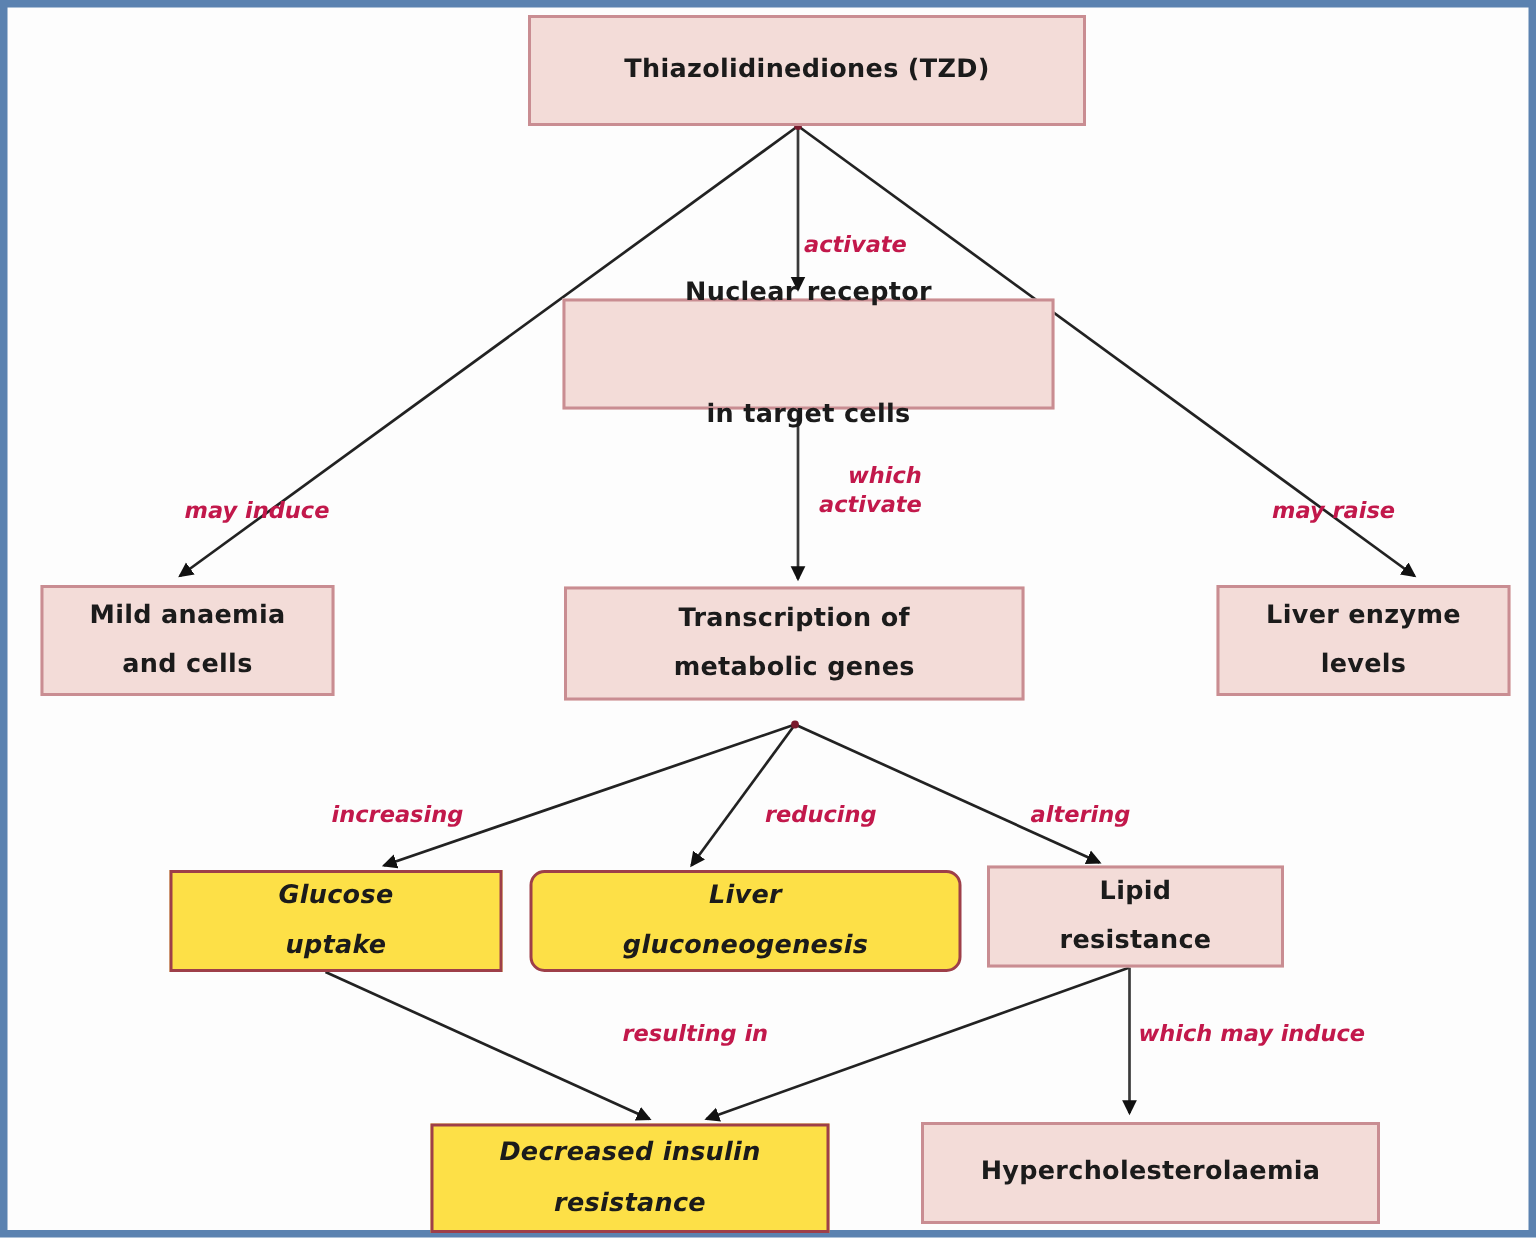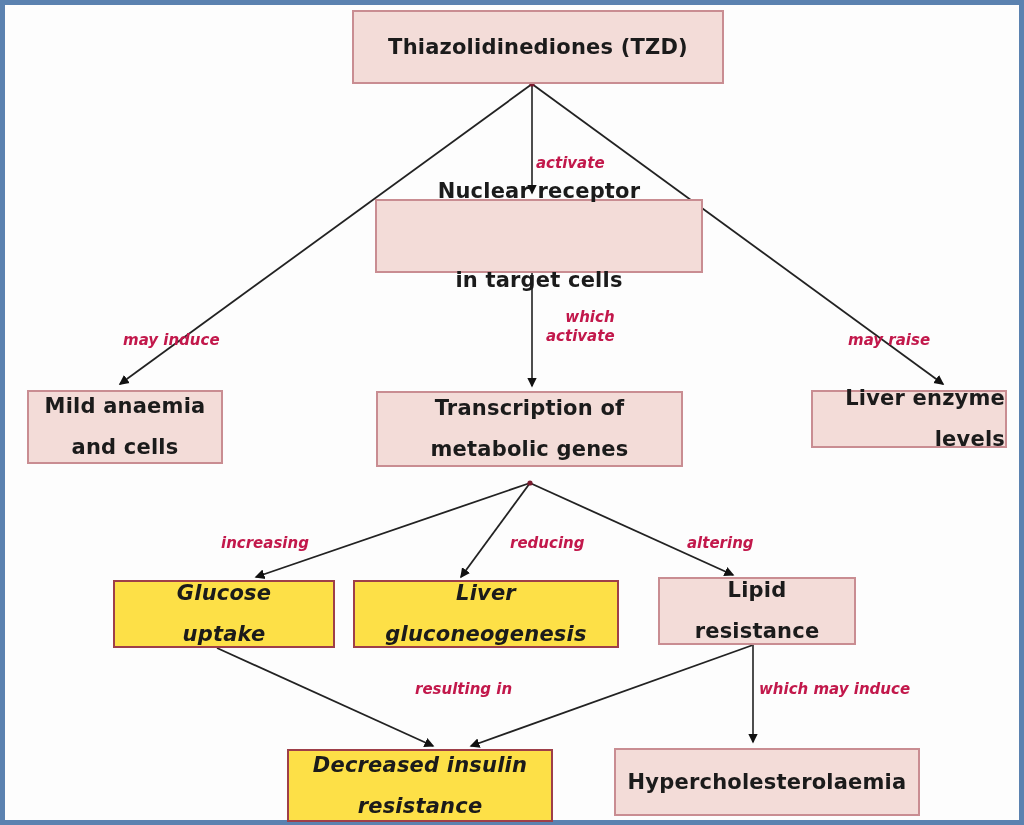--- a/index.html
+++ b/index.html
@@ -28,21 +28,21 @@
     position:absolute;
     box-sizing:border-box;
     display:flex;
     flex-direction:column;
     align-items:center;
     justify-content:center;
     text-align:center;
     border:2px solid #b5565f;
     color:#1b1b1b;
     font-weight:bold;
-    font-size:21px;
+    font-size:17px;
     line-height:1.95;
     letter-spacing:0.2px;
     z-index:3;
   }
   .node.light{background:#f3dcd8;border-color:#c98d92;}
   .node.dark{background:#fde047;border-color:#9e3f49;font-style:italic;}
   .node .ln{display:block;white-space:nowrap;}
   .edge-label{
     position:absolute;
     color:#c2184b;
@@ -95,31 +95,31 @@
     <div class="node light" style="left: 22px; top: 385px; width: 196px; height: 74px;">
       <span class="ln">Mild anaemia</span>
       <span class="ln">and cells</span>
     </div>
 
     <div class="node light" style="left: 371px; top: 386px; width: 307px; height: 76px;">
       <span class="ln">Transcription of</span>
       <span class="ln">metabolic genes</span>
     </div>
 
-    <div class="node light" style="left: 806px; top: 385px; width: 196px; height: 58px; align-items: flex-end;">
+    <div class="node light" style="left: 806px; top: 385px; width: 196px; height: 74px;">
       <span class="ln">Liver enzyme</span>
       <span class="ln">levels</span>
     </div>
 
     <div class="node dark" style="left: 108px; top: 575px; width: 222px; height: 68px;">
       <span class="ln">Glucose</span>
       <span class="ln">uptake</span>
     </div>
 
-    <div class="node dark" style="left: 348px; top: 575px; width: 266px; height: 68px;">
+    <div class="node dark" style="left: 348px; top: 575px; width: 288px; height: 68px; border-radius: 10px;">
       <span class="ln">Liver</span>
       <span class="ln">gluconeogenesis</span>
     </div>
 
     <div class="node light" style="left: 653px; top: 572px; width: 198px; height: 68px;">
       <span class="ln">Lipid</span>
       <span class="ln">resistance</span>
     </div>
 
     <div class="node dark" style="left: 282px; top: 744px; width: 266px; height: 73px;">

